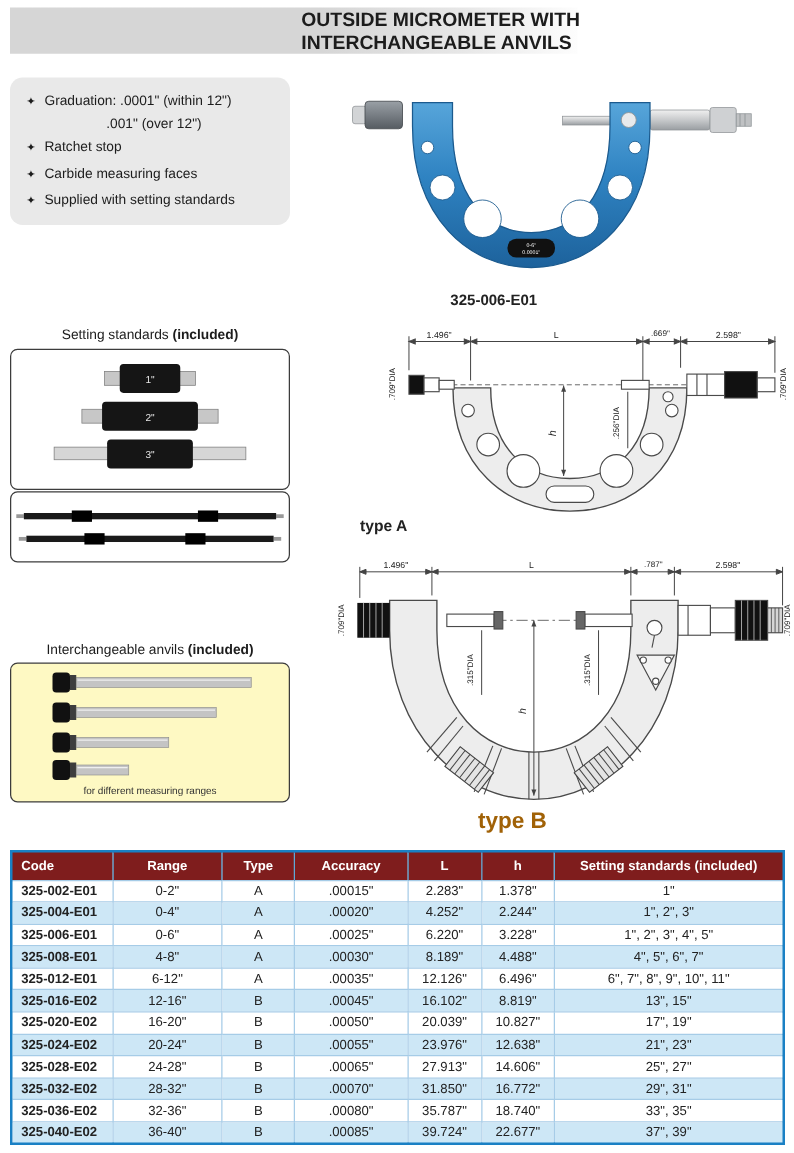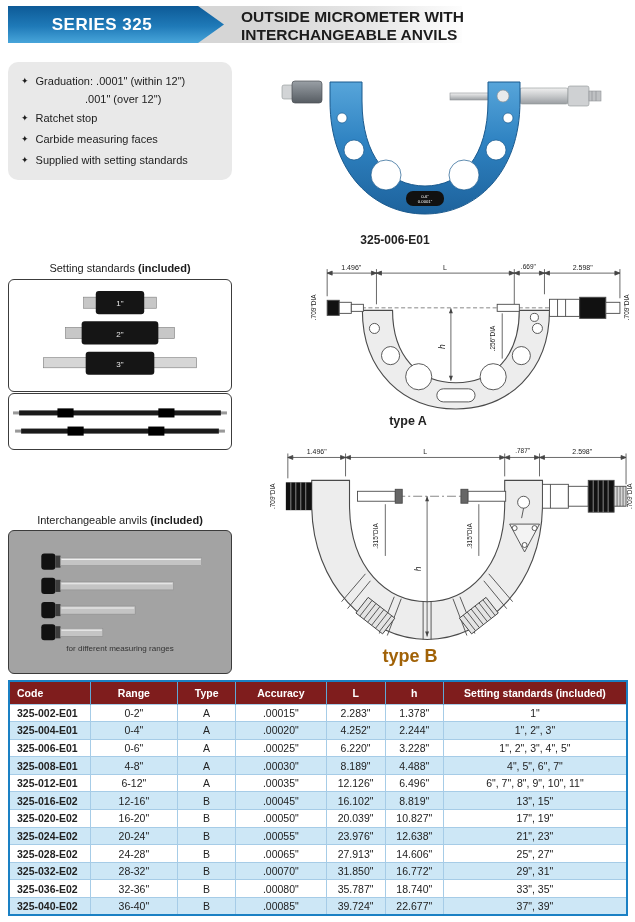--- a/index.html
+++ b/index.html
@@ -31,27 +31,27 @@
 
   
   .fig-title { position:absolute; width:224px; left:8px; text-align:center; font-size:11px; color:#1c1c1c; }
   .fig-title .b { font-weight:bold; }
   .std-title { top:262px; }
   .std-box1 { position:absolute; left:8px; top:279px; width:224px; height:113px;
     border:1.5px solid #3c3c3c; border-radius:6px; background:#fff; }
   .std-box2 { position:absolute; left:8px; top:393px; width:224px; height:57px;
     border:1.5px solid #3c3c3c; border-radius:6px; background:#fff; }
   .anvil-title { top:514px; }
-  .anvil-box { position:absolute; left:8px; top:530px; width:224px; height:144px;
-    border:1.5px solid #3c3c3c; border-radius:6px; background:#a3a3a3; }
+  .anvil-box { position:absolute; left:8px; top:530px; width:224px; height:112px;
+    border:1.5px solid #3c3c3c; border-radius:6px; background:#fef9c3; }
   .fig-svg { width:100%; height:100%; display:block; }
 
   
   .drawing-a { position:absolute; left:300px; top:260px; width:334px; height:153px; }
-  .caption-a { position:absolute; left:300px; top:414px; width:216px; text-align:center;
+  .caption-a { position:absolute; left:288px; top:414px; width:216px; 
     font-size:12.5px; font-weight:bold; color:#222; }
   .drawing-b { position:absolute; left:258px; top:444px; width:376px; height:200px; }
   .caption-b { position:absolute; left:258px; top:646px; width:304px; text-align:center;
     font-size:18px; font-weight:bold; color:#a16207; }
   .dim { font-size:7px; fill:#222; }
   .dim-sm { font-size:6.5px; fill:#222; }
   .dline { stroke:#444; stroke-width:0.8; fill:none; }
   .draw { stroke:#4a4a4a; stroke-width:1.1; }
 
   
@@ -67,23 +67,20 @@
   .spec-table col.c1{width:81px}.spec-table col.c2{width:87px}.spec-table col.c3{width:58px}
   .spec-table col.c4{width:90px}.spec-table col.c5{width:59px}.spec-table col.c6{width:58px}
   .spec-table col.c7{width:183px}
 </style>
 </head>
 <body>
 
 <div class="page">
 
   <div class="gray-strip"></div>
-  <div class="banner">
-    <span>SERIES 325</span>
-  </div>
   <div class="page-title">
     <div>OUTSIDE MICROMETER WITH</div>
     <div>INTERCHANGEABLE ANVILS</div>
   </div>
 
   <div class="features-box">
     <div class="feature">
       <span class="bullet">✦</span>
       <span>Graduation: .0001" (within 12")</span>
     </div>

